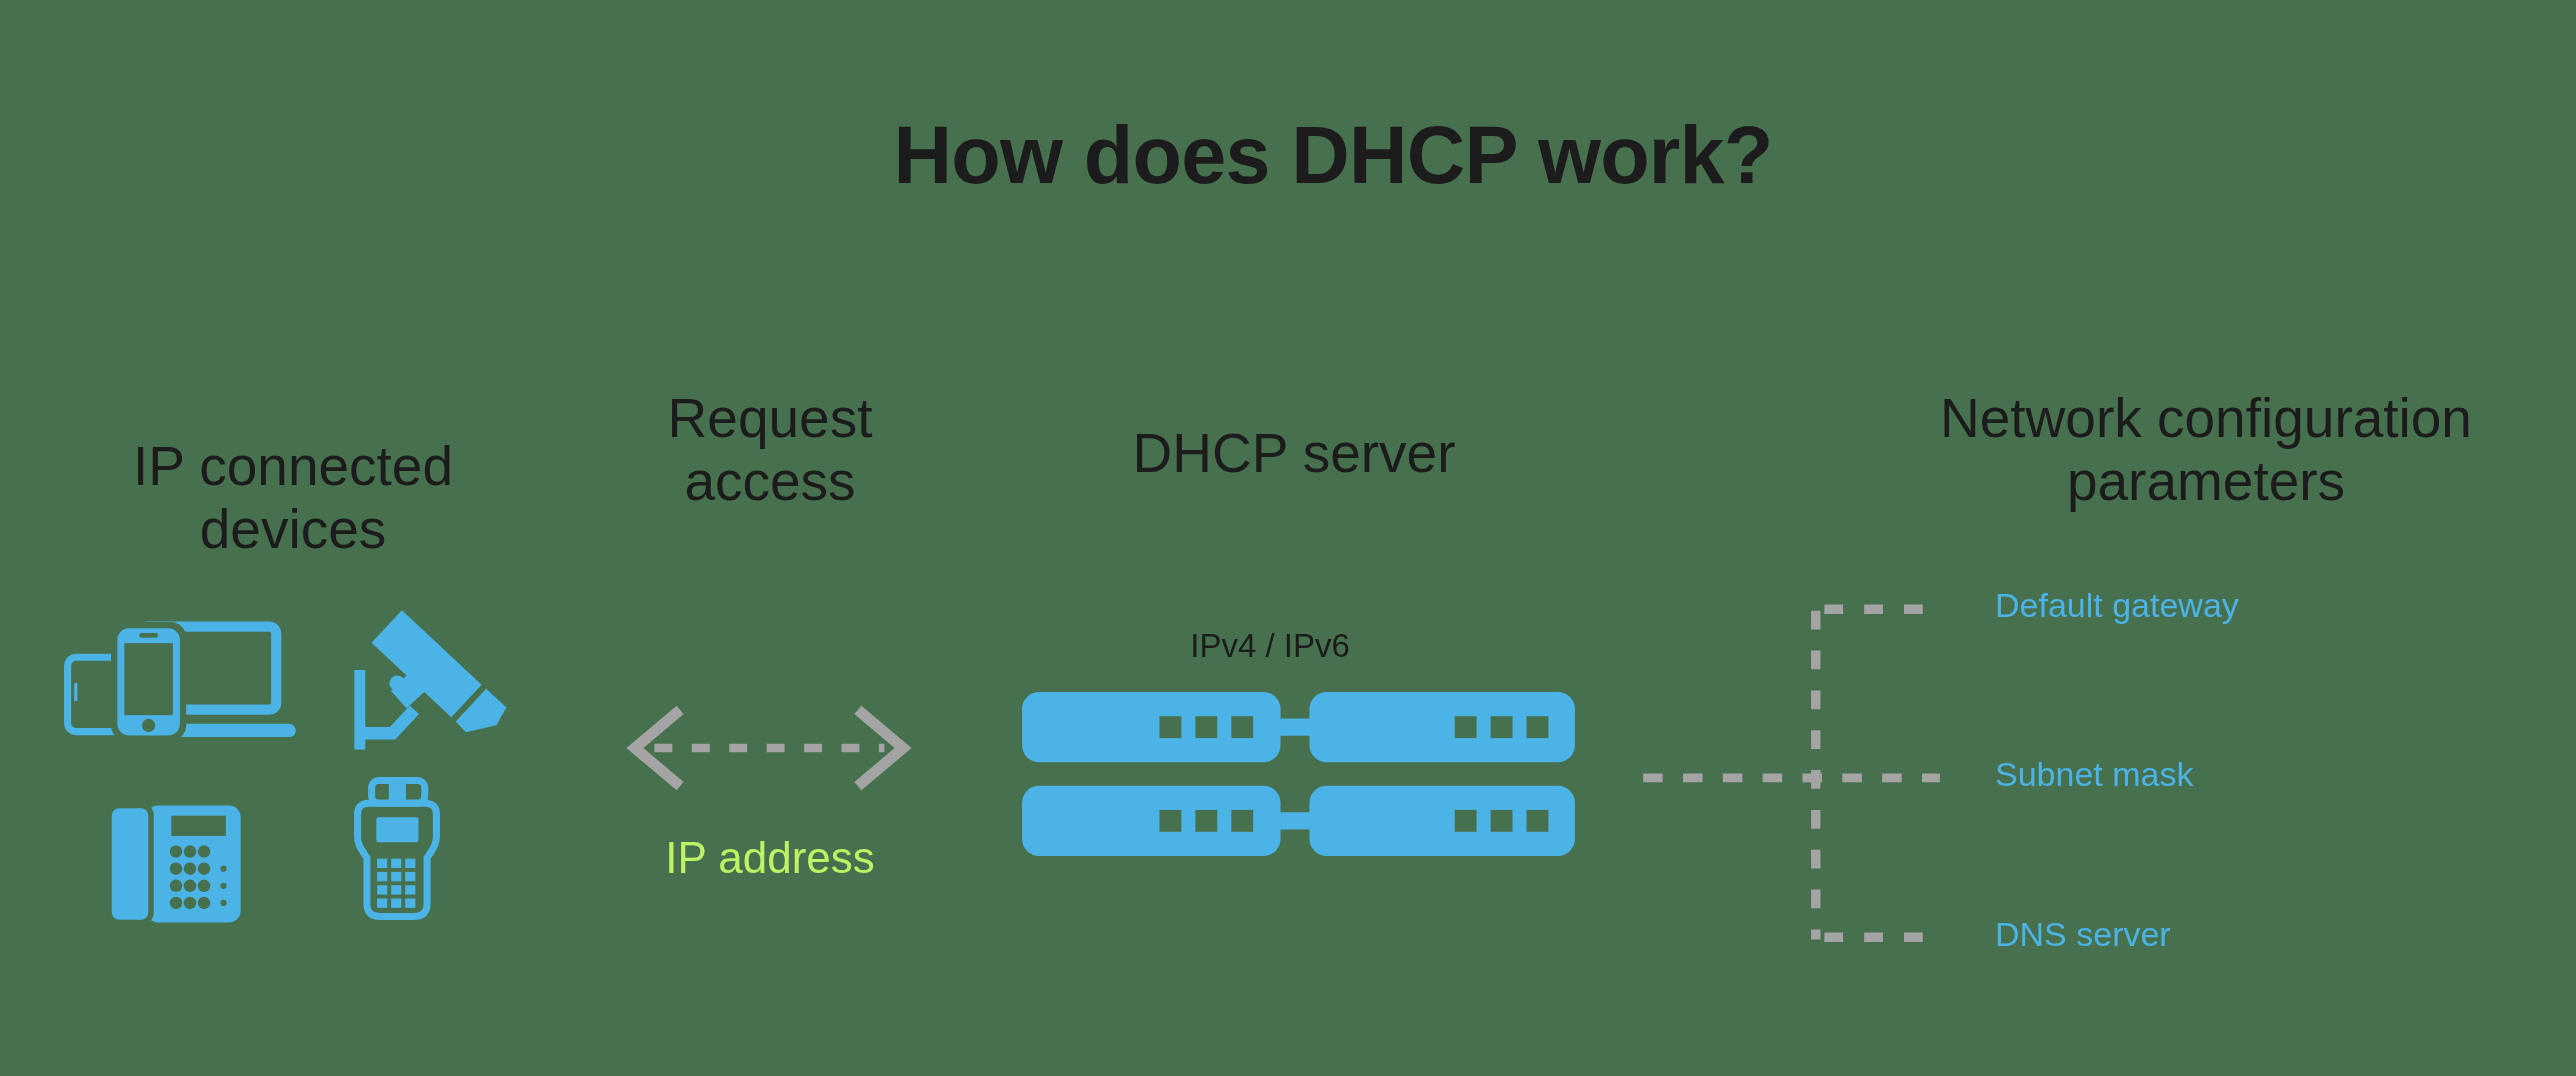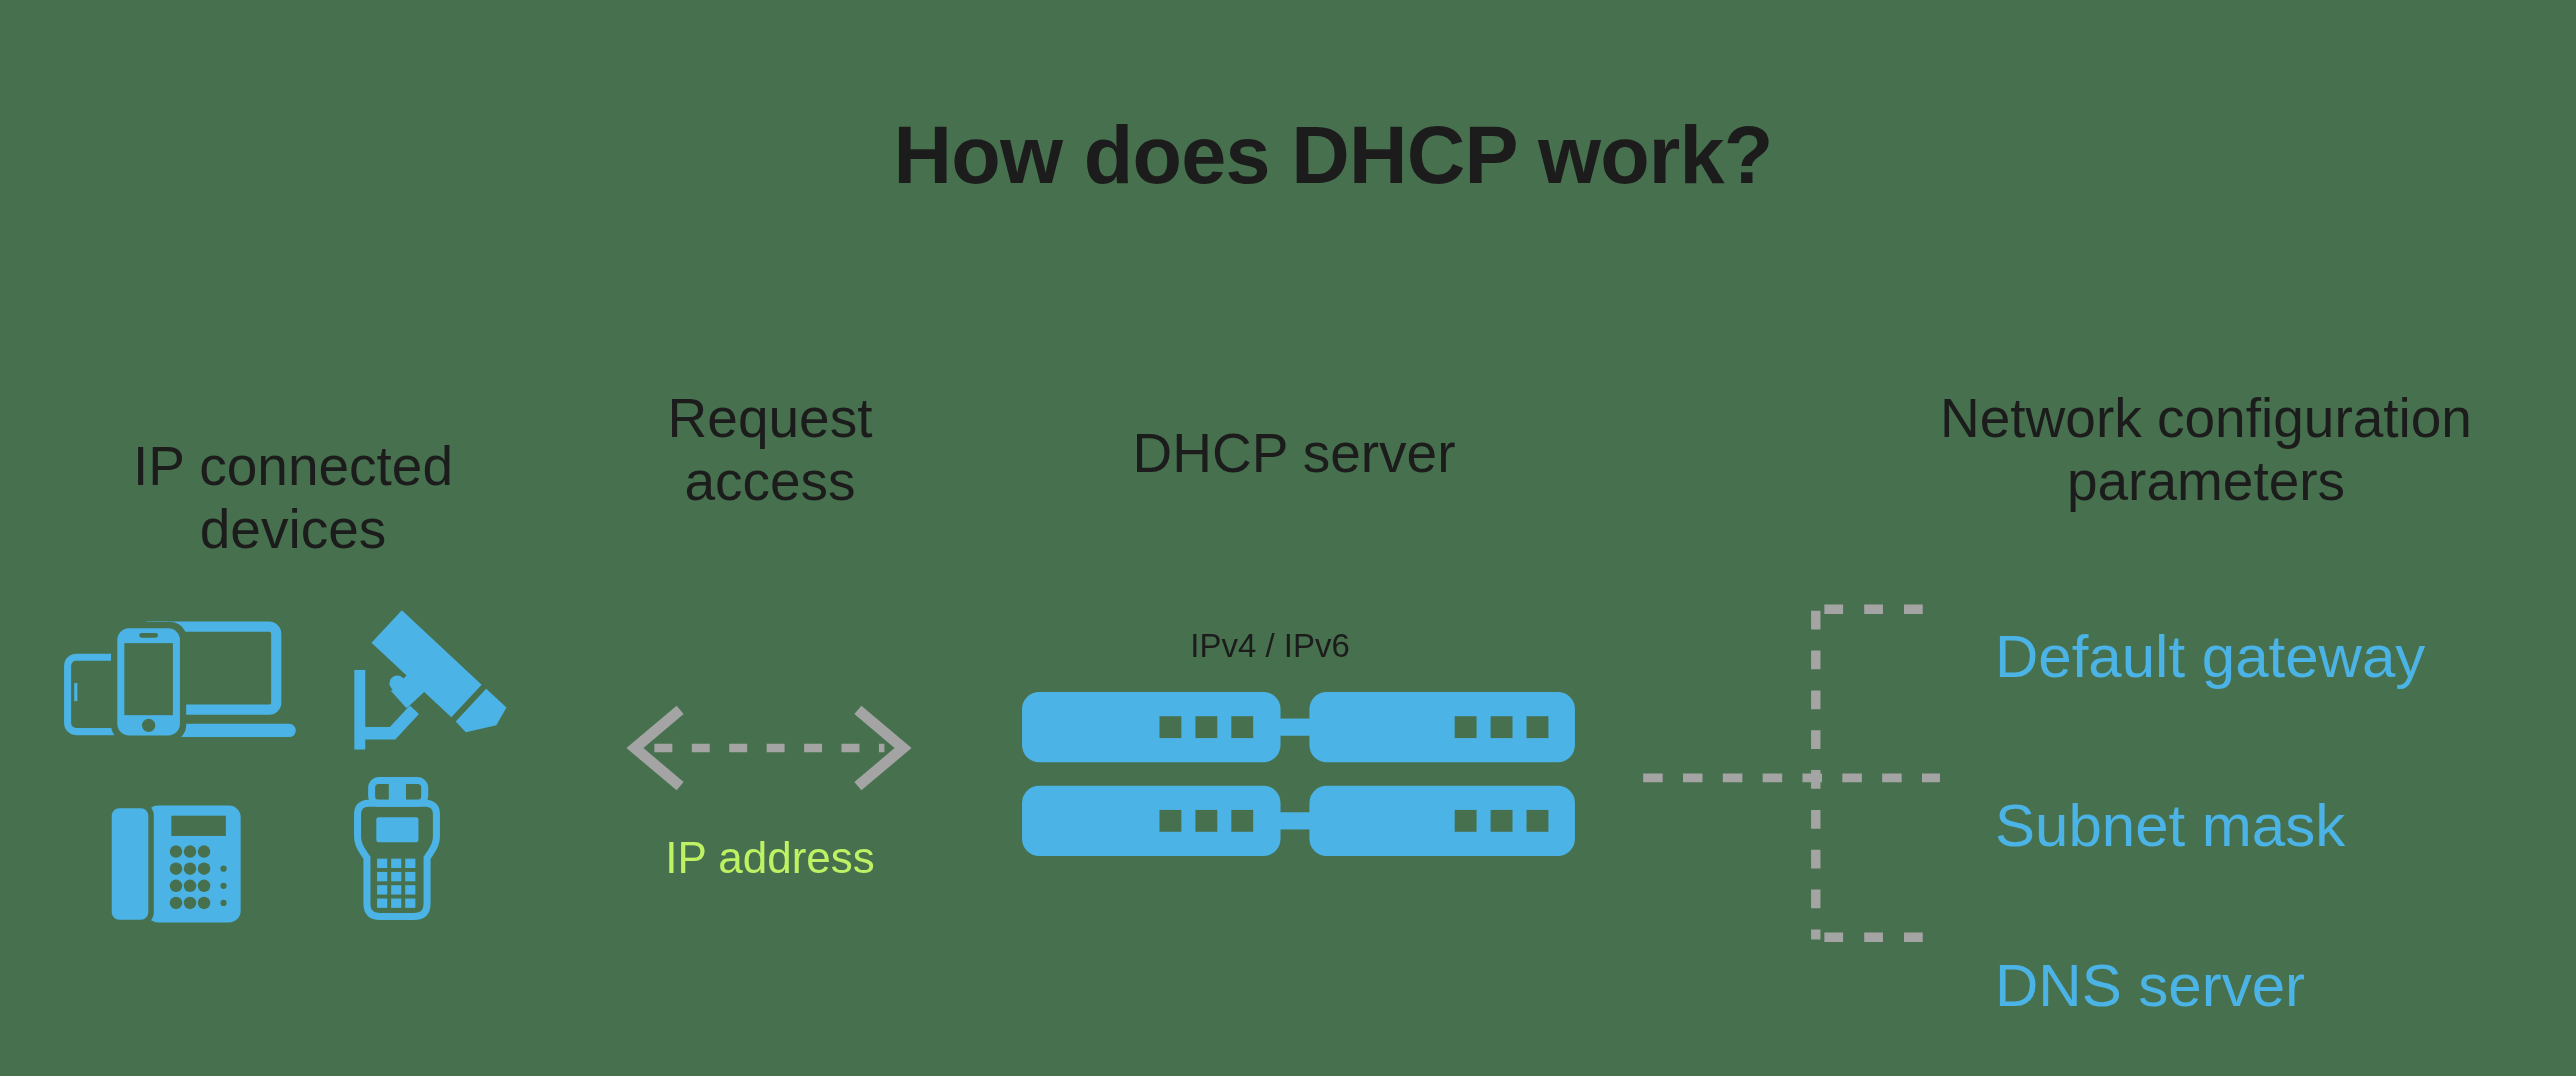--- a/index.html
+++ b/index.html
@@ -5,21 +5,21 @@
   html,body{margin:0;padding:0;width:2576px;height:1077px;overflow:hidden;}
   body{background:#47714E;font-family:"Liberation Sans", sans-serif;}
   .stage{position:relative;width:2576px;height:1035px;background:#47714E;}
   .abs{position:absolute;}
   .ctr{transform:translateX(-50%);text-align:center;}
   .title{font-size:81px;font-weight:700;color:#1C1C1C;letter-spacing:-0.8px;white-space:nowrap;}
   .hdr{font-size:55px;font-weight:400;color:#1C1C1C;line-height:63px;white-space:nowrap;}
   .sub{font-size:33px;color:#1C1C1C;white-space:nowrap;}
   .cap{font-size:30.5px;color:#1C1C1C;line-height:37px;white-space:nowrap;}
   .iplabel{font-size:44px;color:#bef264;white-space:nowrap;}
-  .param{font-size:60px;color:#4CB3E6;white-space:nowrap;text-align:left;margin-top:36px;}
+  .param{font-size:34px;color:#4CB3E6;white-space:nowrap;text-align:left;}
   svg{display:block;overflow:visible;}
 </style>
 </head>
 <body>
 
 <div class="stage">
 
   <div class="abs ctr title" style="left:1333px;top:109px;">How does DHCP work?</div>
 
   <div class="abs ctr hdr" style="left:293px;top:387px;margin-top:48px;">

